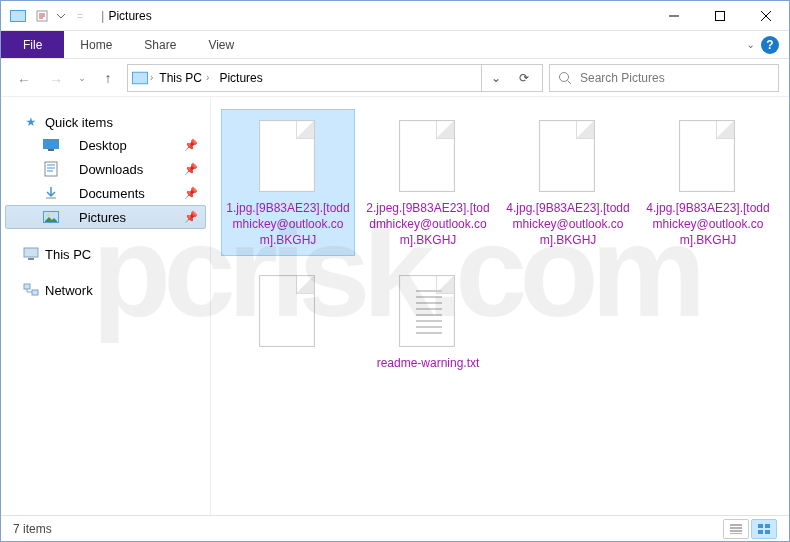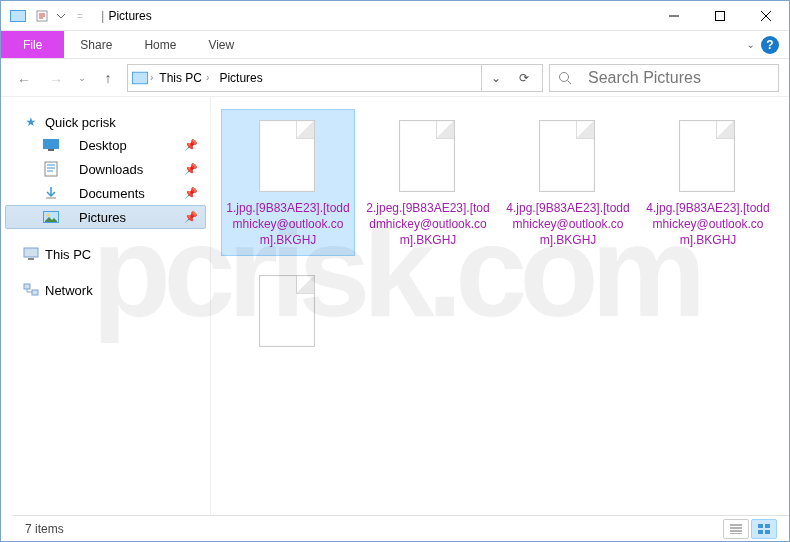--- a/index.html
+++ b/index.html
@@ -7,52 +7,52 @@
 .window { width: 790px; height: 542px; background: #fff; border: 1px solid #7da2ce; box-shadow: 0 4px 20px rgba(0,0,0,0.3); display: flex; flex-direction: column; position: relative; }
 .watermark { position:absolute; top:50%; left:50%; transform:translate(-50%,-50%); font-size:130px; font-weight:600; color:rgba(0,0,0,0.06); pointer-events:none; z-index:100; white-space:nowrap; letter-spacing:-8px; }
 .titlebar { height: 30px; display: flex; align-items: center; background: #fff; border-bottom: 1px solid #e5e5e5; }
 .qat { display: flex; align-items: center; padding: 0 6px; gap: 2px; }
 .qat-item { width: 22px; height: 22px; display: flex; align-items: center; justify-content: center; font-size: 11px; color: #555; }
 .title-sep { color: #888; margin: 0 4px; font-size: 13px;}
 .title-text { font-size: 12px; color: #000; }
 .winbtns { margin-left: auto; display: flex; }
 .winbtn { width: 46px; height: 30px; display: flex; align-items: center; justify-content: center; font-size: 11px; color: #000; }
 .ribbon { height: 28px; display: flex; align-items: stretch; border-bottom: 1px solid #e5e5e5; font-size: 12px; }
-.file-tab { background: #d946ef; color: #fff; padding: 0 22px; display: flex; align-items: center; }
+.file-tab { background: #4c1d95; color: #fff; padding: 0 22px; display: flex; align-items: center; }
 .rtab { padding: 0 16px; display: flex; align-items: center; color: #444; }
 .ribbon-right { margin-left: auto; display:flex; align-items:center; gap:6px; padding-right:10px;}
 .caret { font-size:10px; color:#666;}
 .help-icon { width:18px; height:18px; border-radius:50%; background:#1979ca; color:#fff; display:flex; align-items:center; justify-content:center; font-size:12px; font-weight:bold;}
 .addrbar { height: 38px; display: flex; align-items: center; padding: 4px 10px; gap: 6px; border-bottom: 1px solid #eee; }
 .navbtn { width: 26px; height: 26px; display: flex; align-items: center; justify-content: center; color: #888; font-size: 14px; border-radius: 2px;}
 .navbtn.enabled { color:#555; }
 .address-box { flex: 1; height: 28px; border: 1px solid #ccc; display: flex; align-items: center; padding: 0 4px; gap: 2px; font-size: 12px;}
 .crumb { display:flex; align-items:center; gap:4px; padding:0 4px; height:100%;}
 .crumb-sep{ color:#888; font-size:10px;}
 .addr-controls { display:flex; align-items:center; border-left:1px solid #ccc; height:100%; }
 .addr-ctl { width:28px; height:100%; display:flex; align-items:center; justify-content:center; color:#555; font-size:12px;}
-.search-box { width: 230px; height: 28px; border: 1px solid #ccc; display: flex; align-items: center; padding: 0 8px; gap: 16px; color:#777; font-size:16px;}
+.search-box { width: 230px; height: 28px; border: 1px solid #ccc; display: flex; align-items: center; padding: 0 8px; gap: 8px; color:#777; font-size:12px;}
 .main { flex: 1; display: flex; overflow: hidden; }
 .navpane { width: 210px; border-right: 1px solid #eee; padding: 14px 4px; font-size: 13px; overflow:auto;}
 .nav-group { margin-bottom: 14px; }
 .nav-head { display:flex; align-items:center; gap:6px; padding:3px 4px 3px 18px;}
 .nav-item { display:flex; align-items:center; gap:20px; padding:4px 8px 4px 38px; position:relative;}
 .nav-item .pin { margin-left:auto; color:#888; font-size:11px;}
 .nav-item.selected { background: linear-gradient(#d7e6f4,#cfe0ef); border:1px solid #a8c8e4; border-radius:2px; padding:3px 7px 3px 37px;}
 .nav-icon { width:16px; height:16px; display:inline-flex; align-items:center; justify-content:center; font-size:12px;}
 .content { flex:1; padding: 12px 10px; display:flex; flex-wrap:wrap; align-content:flex-start; gap: 8px 6px; overflow:auto;}
 .item { width: 134px; display:flex; flex-direction:column; align-items:center; text-align:center; font-size:12px; padding:6px 4px; border:1px solid transparent;}
 .item.selected { background:#cce8ff; border:1px solid #99d1ff;}
 .item-icon { width:74px; height:80px; position:relative; margin-bottom:4px;}
 .file-shape { position:absolute; left:8px; top:4px; width:56px; height:72px; background:#fff; border:1px solid #ccc; box-shadow: inset 0 0 0 1px rgba(0,0,0,0.02);}
 .file-fold { position:absolute; right:0; top:0; width:18px; height:18px; background:linear-gradient(135deg, transparent 48%, #e8e8e8 50%); border-left:1px solid #ddd; border-bottom:1px solid #ddd;}
 .txt-lines { position:absolute; left:16px; top:14px; right:12px; bottom:12px; display:flex; flex-direction:column; gap:4px;}
 .txt-lines div{ height:2px; background:#ccc;}
 .item-label { word-break:break-all; line-height:1.35; color:#a21caf; max-width:130px;}
-.statusbar { height:26px; border-top:1px solid #e1e1e1; display:flex; align-items:center; padding:0 12px; font-size:12px; color:#444;margin-left:12px;}
+.statusbar { height:26px; border-top:1px solid #e1e1e1; display:flex; align-items:center; padding:0 12px; font-size:12px; color:#444;}
 .view-toggles{ margin-left:auto; display:flex; gap:2px;}
 .vt{ width:26px; height:20px; border:1px solid #ccc; border-radius:2px; display:flex; align-items:center; justify-content:center; font-size:10px;}
 .vt.active{ background:#cce8ff; border-color:#99d1ff;}
 svg{display:block;}
 </style>
 </head>
 <body>
 
 <div class="window">
   <div class="watermark">pcrisk.com</div>
@@ -94,22 +94,22 @@
       <div class="winbtn close">
           <svg width="10" height="10" viewBox="0 0 10 10">
             <path d="M0 0l10 10M10 0L0 10" stroke="#000"></path>
           </svg>
         </div>
     </div>
   </div>
 
   <div class="ribbon">
     <div class="file-tab">File</div>
+    <div class="rtab">Home</div>
     <div class="rtab">Share</div>
-    <div class="rtab">Home</div>
     <div class="rtab">View</div>
     <div class="ribbon-right">
       <span class="caret">⌄</span>
       <span class="help-icon">?</span>
     </div>
   </div>
 
   <div class="addrbar">
     <div class="navbtn">←</div>
     <div class="navbtn" style="color:#ccc;">→</div>
@@ -145,21 +145,21 @@
       </span>
       <span>Search Pictures</span>
     </div>
   </div>
 
   <div class="main">
     <div class="navpane">
       <div class="nav-group">
         <div class="nav-head">
           <span class="nav-icon" style="color:#3e95d8;">★</span>
-          <span>Quick pcrisk</span>
+          <span>Quick items</span>
         </div>
         <div id="qa-items">
             <div class="nav-item">
               <span class="nav-icon">
                 <svg width="16" height="12" viewBox="0 0 16 12">
                   <rect x="0" y="0" width="16" height="10" fill="#3e95d8"></rect>
                   <rect x="5" y="10" width="6" height="2" fill="#666"></rect>
                 </svg>
               </span>
               <span>Desktop</span>
@@ -256,20 +256,38 @@
           </div>
           <div class="item-label">4.jpg.[9B83AE23].[toddmhickey@outlook.com].BKGHJ</div>
         </div>
         <div class="item">
           <div class="item-icon">
             <div class="file-shape">
               <div class="file-fold"></div>
             </div>
           </div>
         </div>
+        <div class="item">
+          <div class="item-icon">
+            <div class="file-shape">
+              <div class="file-fold"></div>
+              <div class="txt-lines">
+                <div></div>
+                <div></div>
+                <div></div>
+                <div></div>
+                <div></div>
+                <div></div>
+                <div></div>
+                <div></div>
+              </div>
+            </div>
+          </div>
+          <div class="item-label">readme-warning.txt</div>
+        </div>
       </div>
   </div>
 
   <div class="statusbar">
     <span>7 items</span>
     <div class="view-toggles">
       <div class="vt">
         <svg width="12" height="10" viewBox="0 0 12 10">
             <path d="M0 1h12M0 4h12M0 7h12M0 10h12" stroke="#666"></path>
           </svg>

